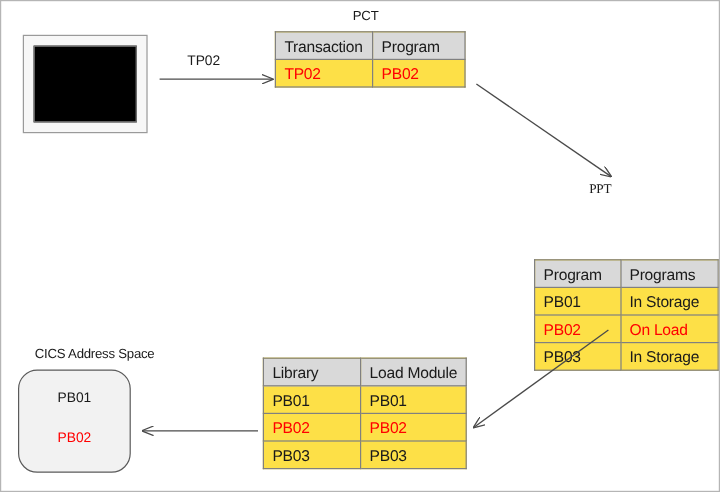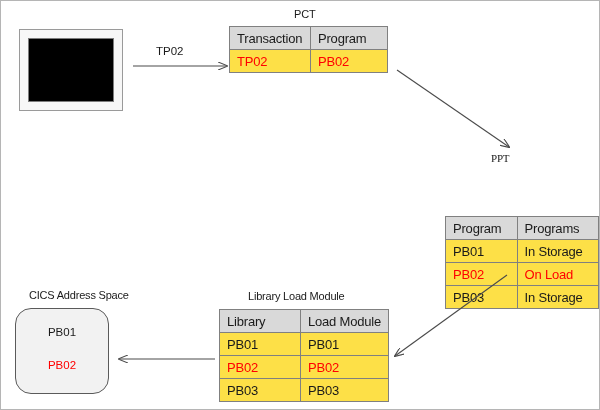--- a/index.html
+++ b/index.html
@@ -90,21 +90,21 @@
   .red { color: #ff0000; }
 
   .tbl-pct { left: 228px; top: 25px; }
   .tbl-pct td:first-child { width: 66px; }
   .tbl-pct td:last-child  { width: 62px; }
 
   .tbl-ppt { left: 444px; top: 168px; margin-top: 47px; }
   .tbl-ppt td:first-child { width: 61px; }
   .tbl-ppt td:last-child  { width: 71px; }
 
-  .tbl-llm { left: 218px; top: 308px; }
+  .tbl-llm { left: 218px; top: 297px; }
   .tbl-llm td:first-child { width: 66px; }
   .tbl-llm td:last-child  { width: 73px; }
 
   .tbl-title {
     position: absolute;
     font-size: 11px;
     white-space: nowrap;
     letter-spacing: -0.2px;
   }
   .title-pct { left: 293px; top: 7px; }
@@ -166,21 +166,20 @@
       <td class="red">PB02</td>
       <td class="red">On Load</td>
     </tr>
     <tr>
       <td>PB03</td>
       <td>In Storage</td>
     </tr>
   </tbody>
     </table>
 
-  <div class="tbl-title title-llm">Library Load Module</div>
   <table class="tbl tbl-llm">
     <tbody>
         <tr class="hdr">
       <td>Library</td>
       <td>Load Module</td>
     </tr>
     <tr>
       <td>PB01</td>
       <td>PB01</td>
     </tr>

